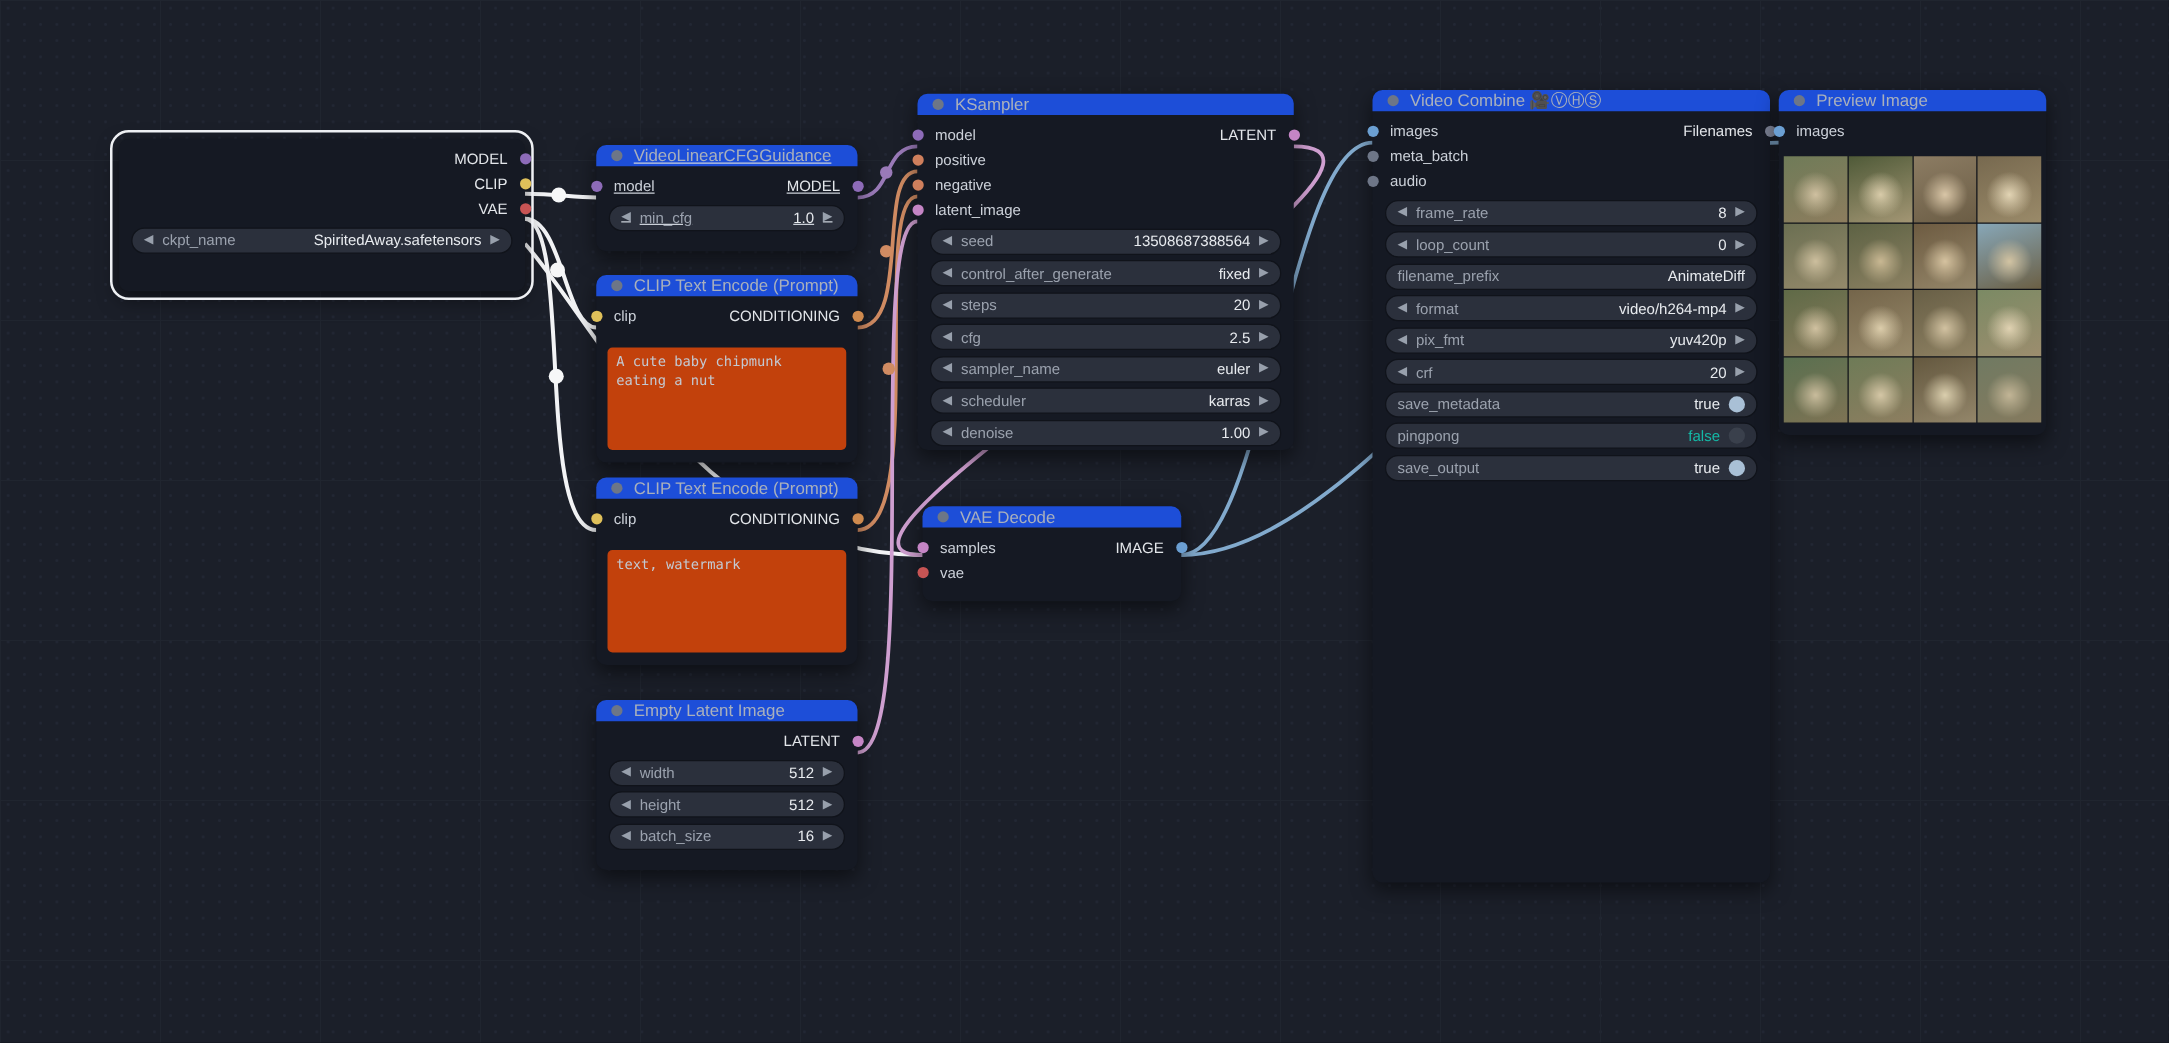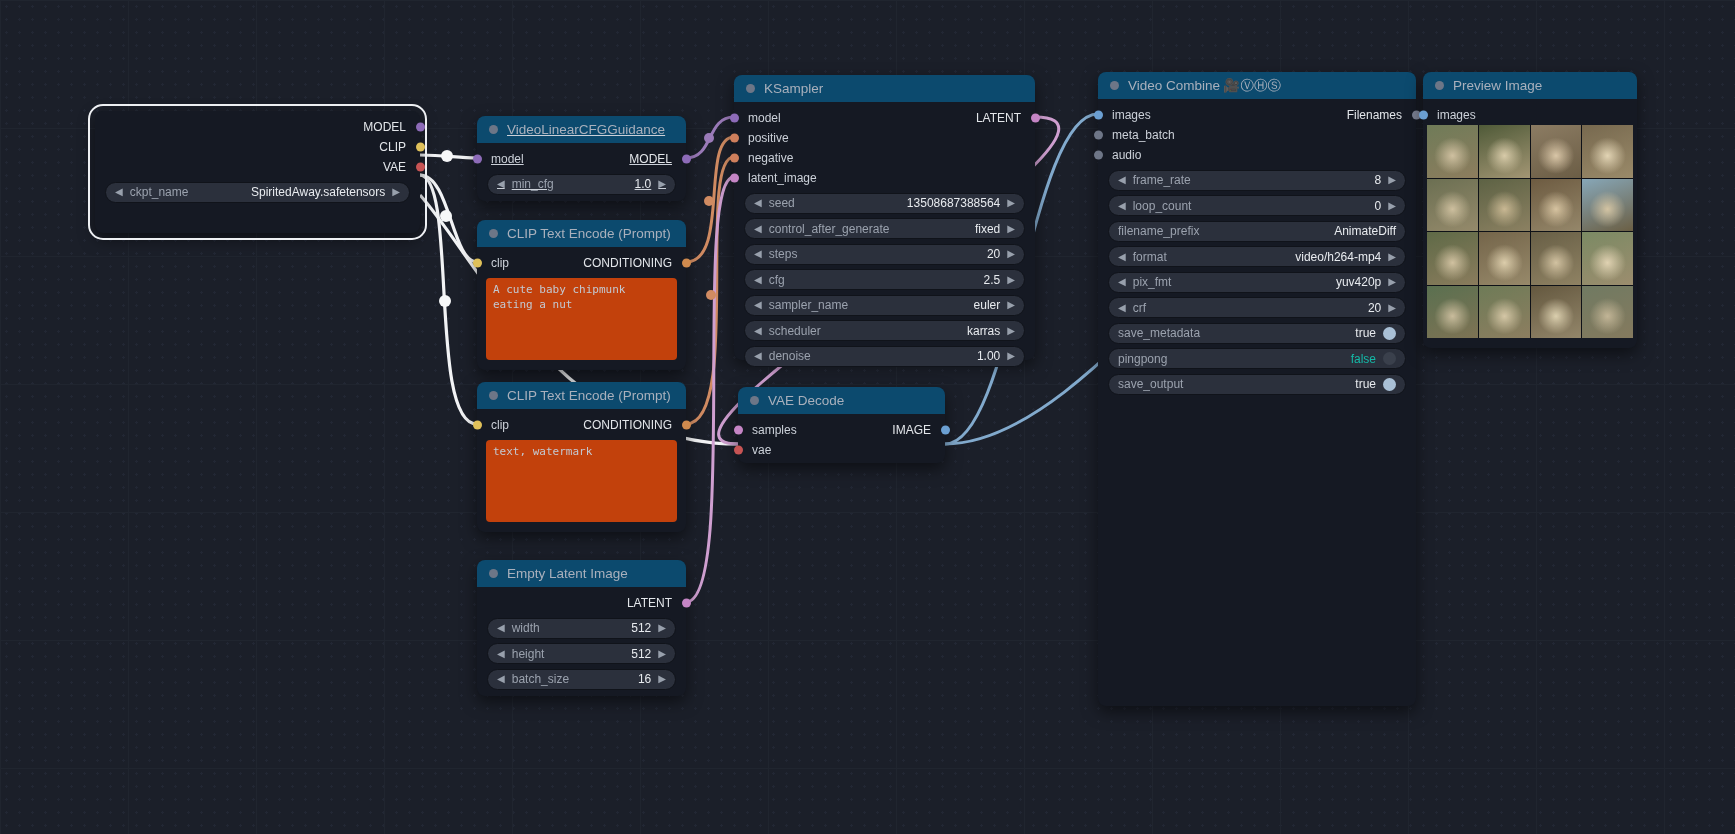--- a/index.html
+++ b/index.html
@@ -14,21 +14,21 @@
     font-family:"Liberation Sans", sans-serif;
     -webkit-font-smoothing:antialiased;
   }
   svg.links{position:absolute;left:0;top:0;z-index:1;}
   .node{
     position:absolute;z-index:2;background:#151923;border-radius:8px;
     box-shadow:0 6px 16px rgba(0,0,0,.5);color:#ccd1d9;font-size:12px;
   }
   .node.selected{outline:2px solid #eef0f3;outline-offset:5px;}
   .titlebar{
-    height:27px;background:#0c4a6e;border-radius:8px 8px 0 0;
+    height:17px;background:#1d4ed8;border-radius:8px 8px 0 0;
     display:flex;align-items:center;gap:9px;padding:0 12px;
     color:#a9b0bc;font-size:13.5px;
   }
   .tdot{width:9px;height:9px;border-radius:50%;background:#6d7687;flex:0 0 auto;}
   .rows{padding-top:6px;}
   .srow{position:relative;height:20px;display:flex;align-items:center;justify-content:space-between;padding:0 14px;}
   .in-label{color:#ccd1d9;}
   .out-label{color:#e3e6ea;margin-left:auto;}
   .sdot{width:9px;height:9px;border-radius:50%;position:absolute;top:50%;transform:translateY(-50%);}
   .sdot.in{left:-4.5px;}
@@ -305,21 +305,21 @@
             <span>denoise</span>
           </span>
         <span class="grp">
             <span class="val">1.00</span>
             <span class="arr">▶</span>
           </span>
       </div>
     </div>
   </div>
 
-  <div class="node" style="left:738px;top:387px;width:207px;height:76px;">
+  <div class="node" style="left:738px;top:405px;width:207px;height:76px;">
     <div class="titlebar">
       <span class="tdot"></span>
       <span>VAE Decode</span>
     </div>
     <div class="rows">
       <div class="srow">
         <span class="sdot in" style="background:#c585c5;"></span>
         <span class="in-label">samples</span>
         <span class="out-label">IMAGE</span>
         <span class="sdot out" style="background:#6b9fd2;"></span>

